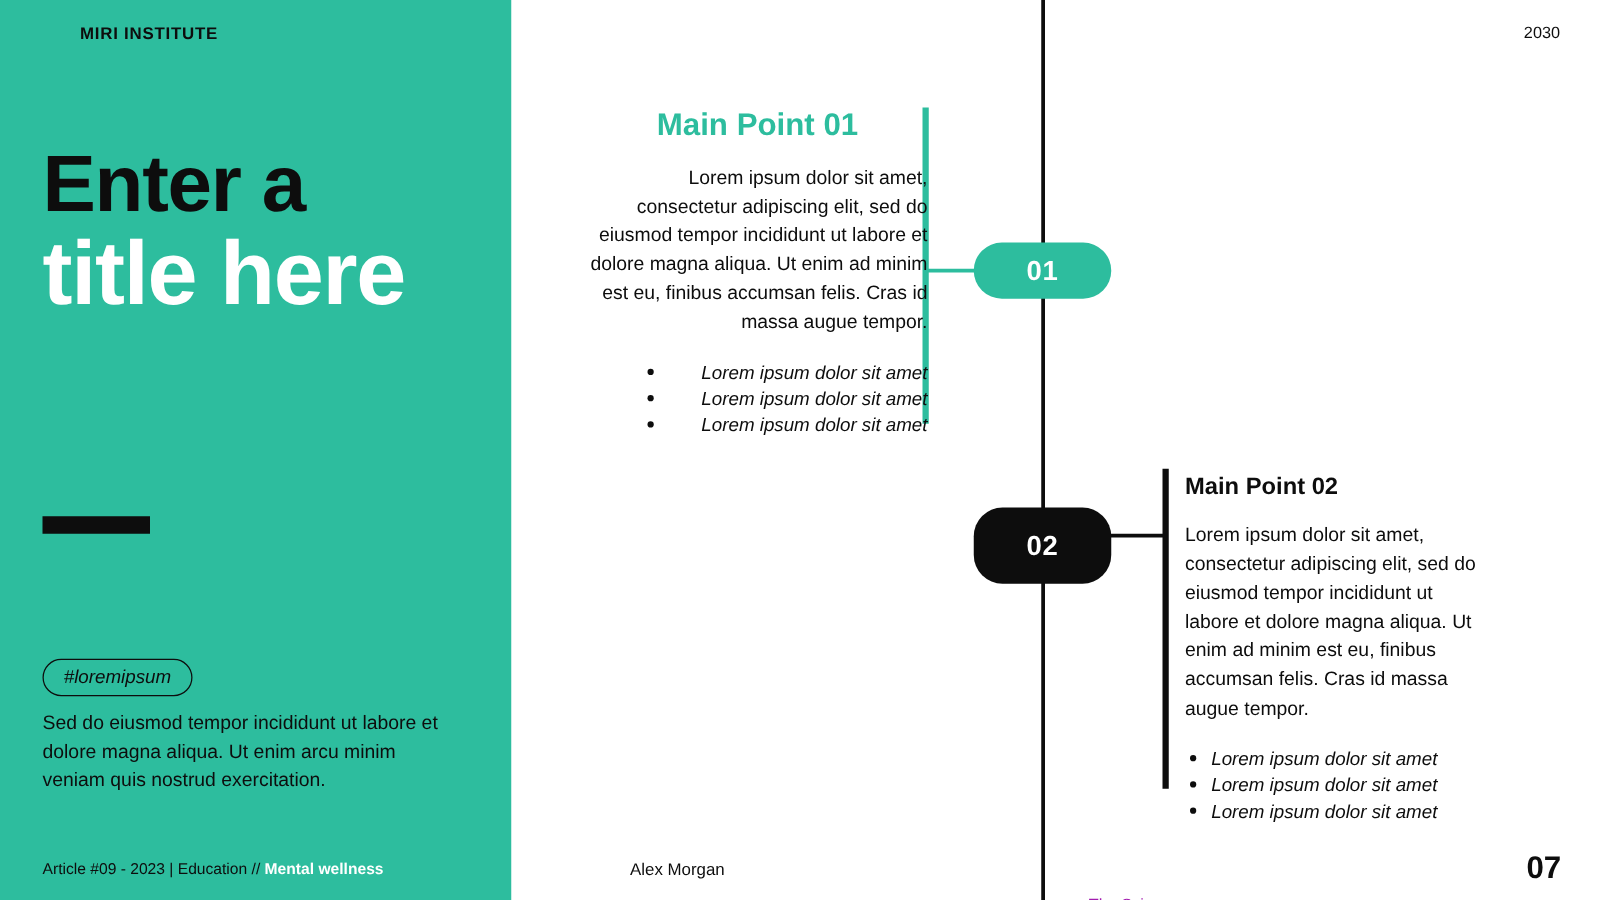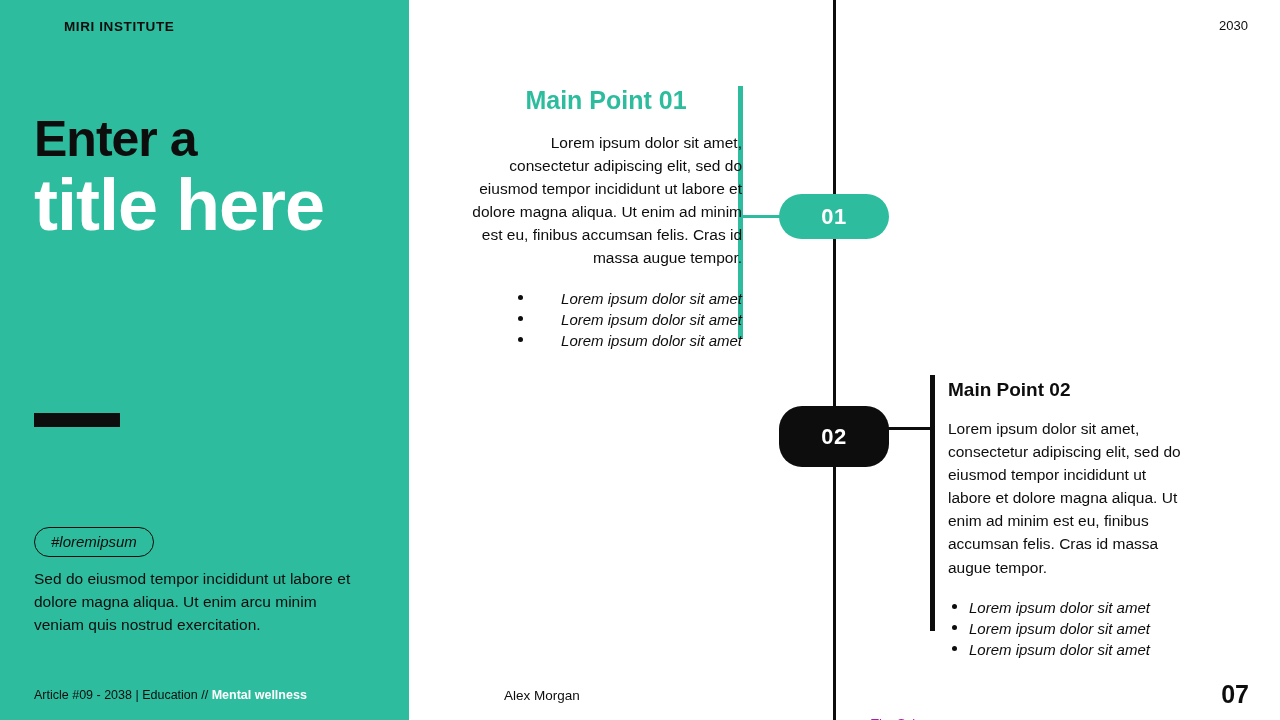--- a/index.html
+++ b/index.html
@@ -29,21 +29,21 @@
     font-weight: bold;
     letter-spacing: 0.6px;
     color: #0d0d0d;
   }
   .title-block {
     position: absolute;
     left: 34px; top: 113px;
     width: 380px;
   }
   .title-line-1 {
-    font-size: 50px;
+    font-size: 64px;
     font-weight: bold;
     color: #0d0d0d;
     line-height: 1.07;
     letter-spacing: -1px;
   }
   .title-line-2 {
     font-size: 72px;
     font-weight: bold;
     color: #ffffff;
     line-height: 1.07;
@@ -270,21 +270,21 @@
       <div class="title-line-2">title here</div>
     </div>
 
     <div class="rule-bar"></div>
 
     <div class="hashtag-pill">#loremipsum</div>
 
     <div class="left-paragraph">Sed do eiusmod tempor incididunt ut labore et dolore magna aliqua. Ut enim arcu minim veniam quis nostrud exercitation.</div>
 
     <div class="footer-left">
-      <span>Article #09 - 2038 | Education // </span><span class="accent">Mental wellness</span>
+      <span>Article #09 - 2023 | Education // </span><span class="accent">Mental wellness</span>
     </div>
   </div>
 
   <div class="year">2030</div>
   <div class="center-line"></div>
 
   <div class="accent-bar-01"></div>
   <div class="connector-01"></div>
   <div class="badge-01">01</div>
 

